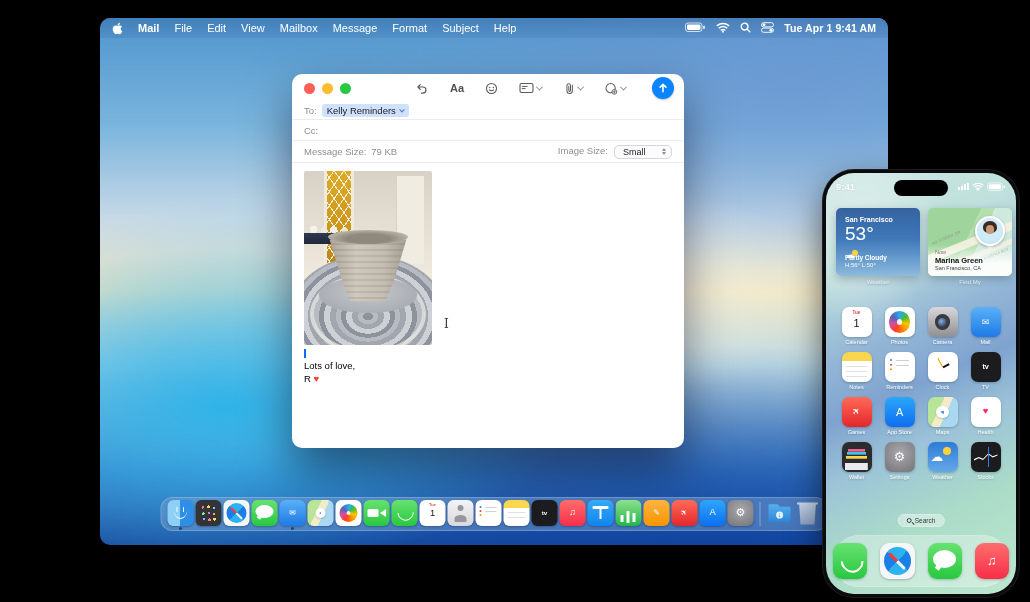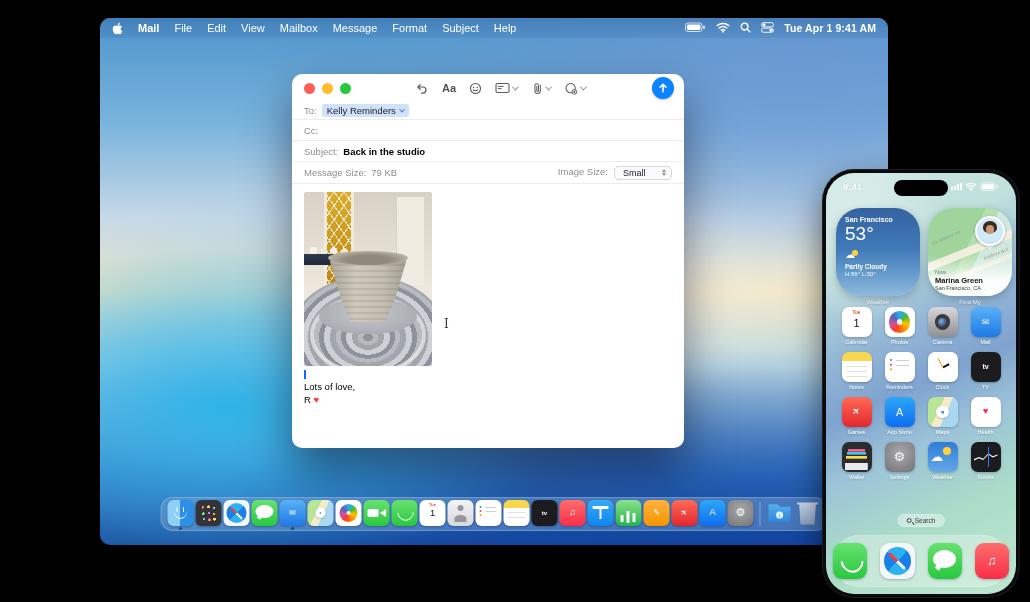--- a/index.html
+++ b/index.html
@@ -24,21 +24,21 @@
   .menu-item.active{font-weight:700}
   .menu-right{margin-left:auto;display:flex;gap:10px;align-items:flex-start}
   .mb-clock{font-size:10.5px;font-weight:600;letter-spacing:.1px}
 
   
   .mail-window{position:absolute;left:192px;top:56px;width:392px;height:374px;background:#fff;border-radius:10px;
     box-shadow:0 22px 48px rgba(0,0,25,.5);color:#1c1c1e}
   .mw-toolbar{height:28px;display:flex;align-items:center;padding:0 12px;position:relative}
   .tl{width:11px;height:11px;border-radius:50%;margin-right:7px}
   .tl-red{background:#ff5f57}.tl-yellow{background:#febc2e}.tl-green{background:#28c840}
-  .tools{position:absolute;left:124px;top:0;height:28px;display:flex;align-items:center;gap:13px;color:#5a5a5f}
+  .tools{position:absolute;left:124px;top:0;height:28px;display:flex;align-items:center;gap:21px;color:#5a5a5f}
   .tool{display:flex;align-items:center;gap:3px}
   .aa{font-size:11px;font-weight:600;color:#505054}
   .chev{width:5px;height:5px;border-right:1.2px solid #8a8a8e;border-bottom:1.2px solid #8a8a8e;transform:rotate(45deg) translate(-1px,-1px)}
   .send-btn{position:absolute;right:10px;top:3px;width:22px;height:22px;border-radius:50%;background:#0b84ff;display:flex;align-items:center;justify-content:center;box-shadow:0 1px 2px rgba(0,40,120,.3)}
   .mw-row{display:flex;align-items:center;padding:0 12px;border-bottom:1px solid #ececee;font-size:9.5px}
   .row-to{height:18px}.row-cc{height:21px}.row-subject{height:21px}.row-size{height:22px}
   .f-label{color:#8e8e93;margin-right:5px}
   .subject-val{font-weight:600;color:#000}
   .pill{display:inline-flex;align-items:center;gap:4px;background:#cfe1fc;border-radius:3px;padding:1px 5px;font-size:9.5px;color:#1c1c1e}
   .pill .chev{border-color:#4a74c8;width:4px;height:4px}
@@ -186,28 +186,28 @@
   .icn-stocks::after{content:"";position:absolute;left:58%;top:16%;bottom:16%;width:4%;background:#2f7cf6}
 
   
   .iphone{position:absolute;left:823px;top:170px;width:196px;height:427px;background:#0b0b0d;border-radius:31px;padding:3px;
     box-shadow:0 0 0 1px #1c1c1f,0 14px 34px rgba(0,0,0,.6)}
   .phone-screen{position:relative;width:100%;height:100%;border-radius:28px;overflow:hidden;
     background:
       radial-gradient(60% 35% at 18% 12%, rgba(225,240,238,.85), rgba(225,240,238,0) 70%),
       linear-gradient(156deg,#cde8e2 0%,#bfe0dc 20%,#93b6d6 38%,#7fa3cf 50%,#9cc3d8 62%,#abdcc8 78%,#bde7cf 100%)}
   .island{position:absolute;left:50%;top:7px;transform:translateX(-50%);width:54px;height:16px;border-radius:9px;background:#000;z-index:5}
-  .p-status{position:absolute;top:8px;left:0;right:0;display:flex;justify-content:space-between;align-items:center;padding:0 17px;color:#fff;z-index:4}
+  .p-status{position:absolute;top:8px;left:0;right:0;display:flex;justify-content:space-between;align-items:center;padding:0 10px;color:#fff;z-index:4}
   .p-time{font-size:9.5px;font-weight:700;text-shadow:0 0 2px rgba(0,0,0,.15)}
   .p-sticons{display:flex;align-items:center;gap:3px}
   .sig{display:flex;align-items:flex-end;gap:1px}
   .sig i{display:block;width:2px;background:#fff;border-radius:.5px}
   .widgets{position:absolute;top:35px;left:10px;right:10px;display:flex;gap:8px;z-index:2}
   .widget-col{display:flex;flex-direction:column;align-items:center;gap:3px;width:84px}
-  .widget{position:relative;width:84px;height:88px;border-radius:25px;overflow:hidden;box-shadow:0 3px 8px rgba(0,20,40,.25)}
+  .widget{position:relative;width:84px;height:68px;border-radius:5px;overflow:hidden;box-shadow:0 3px 8px rgba(0,20,40,.25)}
   .widget-label{font-size:6px;color:rgba(255,255,255,.92);text-shadow:0 1px 2px rgba(0,40,60,.25)}
   .w-weather{background:linear-gradient(180deg,#34639f 0%,#3f78b8 45%,#6b9fcf 78%,#8fbbdd 100%);color:#fff;padding:8px 9px;display:flex;flex-direction:column}
   .w-city{font-size:7px;font-weight:600}
   .w-temp{font-size:19px;font-weight:300;line-height:1.1;margin-top:1px}
   .w-icon{position:relative;height:9px;margin-top:7px}
   .w-sun{position:absolute;left:7px;top:-2px;width:6px;height:6px;border-radius:50%;background:#ffd338}
   .w-cloud{position:absolute;left:0;top:-3px;color:#fff;font-size:10px}
   .w-cond{font-size:6.5px;font-weight:600;margin-top:2px}
   .w-hilo{font-size:6px;margin-top:1px;opacity:.95}
   .w-findmy{background:linear-gradient(115deg,#9fd59d 0 46%,#b5dfae 46% 58%,#cfe9dc 58%)}
@@ -337,24 +337,20 @@
       <div class="mw-row row-to">
         <span class="f-label">To:</span>
         <span class="pill">
           <span>Kelly Reminders</span>
           <span class="chev"></span>
         </span>
       </div>
       <div class="mw-row row-cc">
         <span class="f-label">Cc:</span>
       </div>
-      <div class="mw-row row-subject">
-        <span class="f-label">Subject:</span>
-        <span class="subject-val">Back in the studio</span>
-      </div>
       <div class="mw-row row-size">
         <span class="f-label">Message Size:</span>
         <span class="f-label">79 KB</span>
         <span class="size-right">
           <span class="f-label" style="margin:0">Image Size:</span>
           <span class="select">
             <span>Small</span>
             <span class="stepper">
                 <span class="tri-up"></span>
                 <span class="tri-down"></span>

